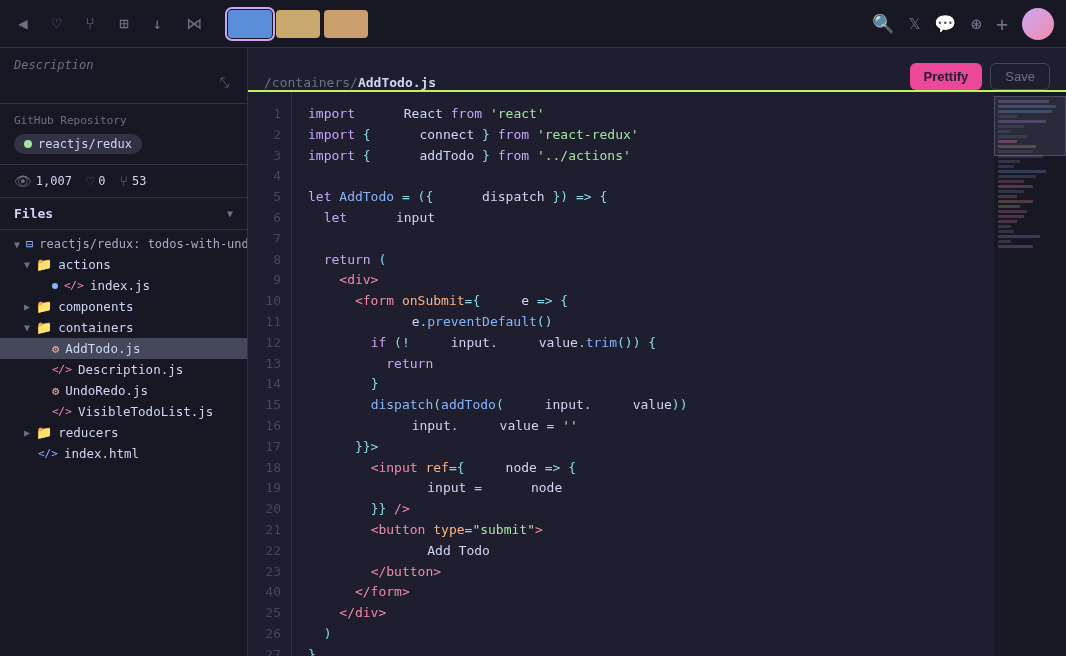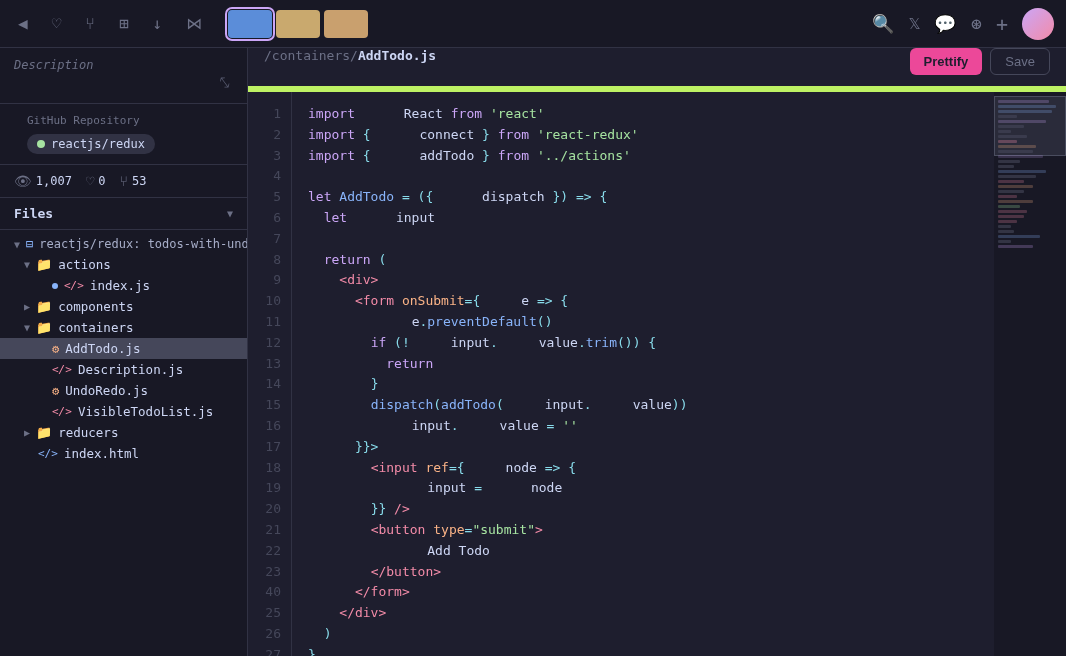--- a/index.html
+++ b/index.html
@@ -97,21 +97,21 @@
       font-style: italic;
     }
     .sidebar-resize-handle {
       text-align: right;
       padding: 2px 4px;
       color: #585b70;
       font-size: 14px;
       cursor: col-resize;
     }
     .github-section {
-      padding: 10px 27px;
+      padding: 10px 14px;
       border-bottom: 1px solid #313244;
     }
     .github-label {
       font-size: 11px;
       color: #6c7086;
       margin-bottom: 6px;
     }
     .github-badge {
       display: inline-flex;
       align-items: center;
@@ -194,25 +194,25 @@
     
     .editor-area {
       flex: 1;
       display: flex;
       flex-direction: column;
       background: #1e1e2e;
       overflow: hidden;
     }
     .editor-header {
       display: flex;
-      align-items: flex-start;
+      align-items: flex-end;
       justify-content: space-between;
       padding: 0 16px;
       height: 44px;
-      border-bottom: 6px solid #bef264;
+      border-bottom: 2px solid #bef264;
       flex-shrink: 0;
     }
     .breadcrumb {
       font-size: 13px;
       color: #6c7086;
     }
     .breadcrumb .filename {
       color: #cdd6f4;
       font-weight: 600;
     }

